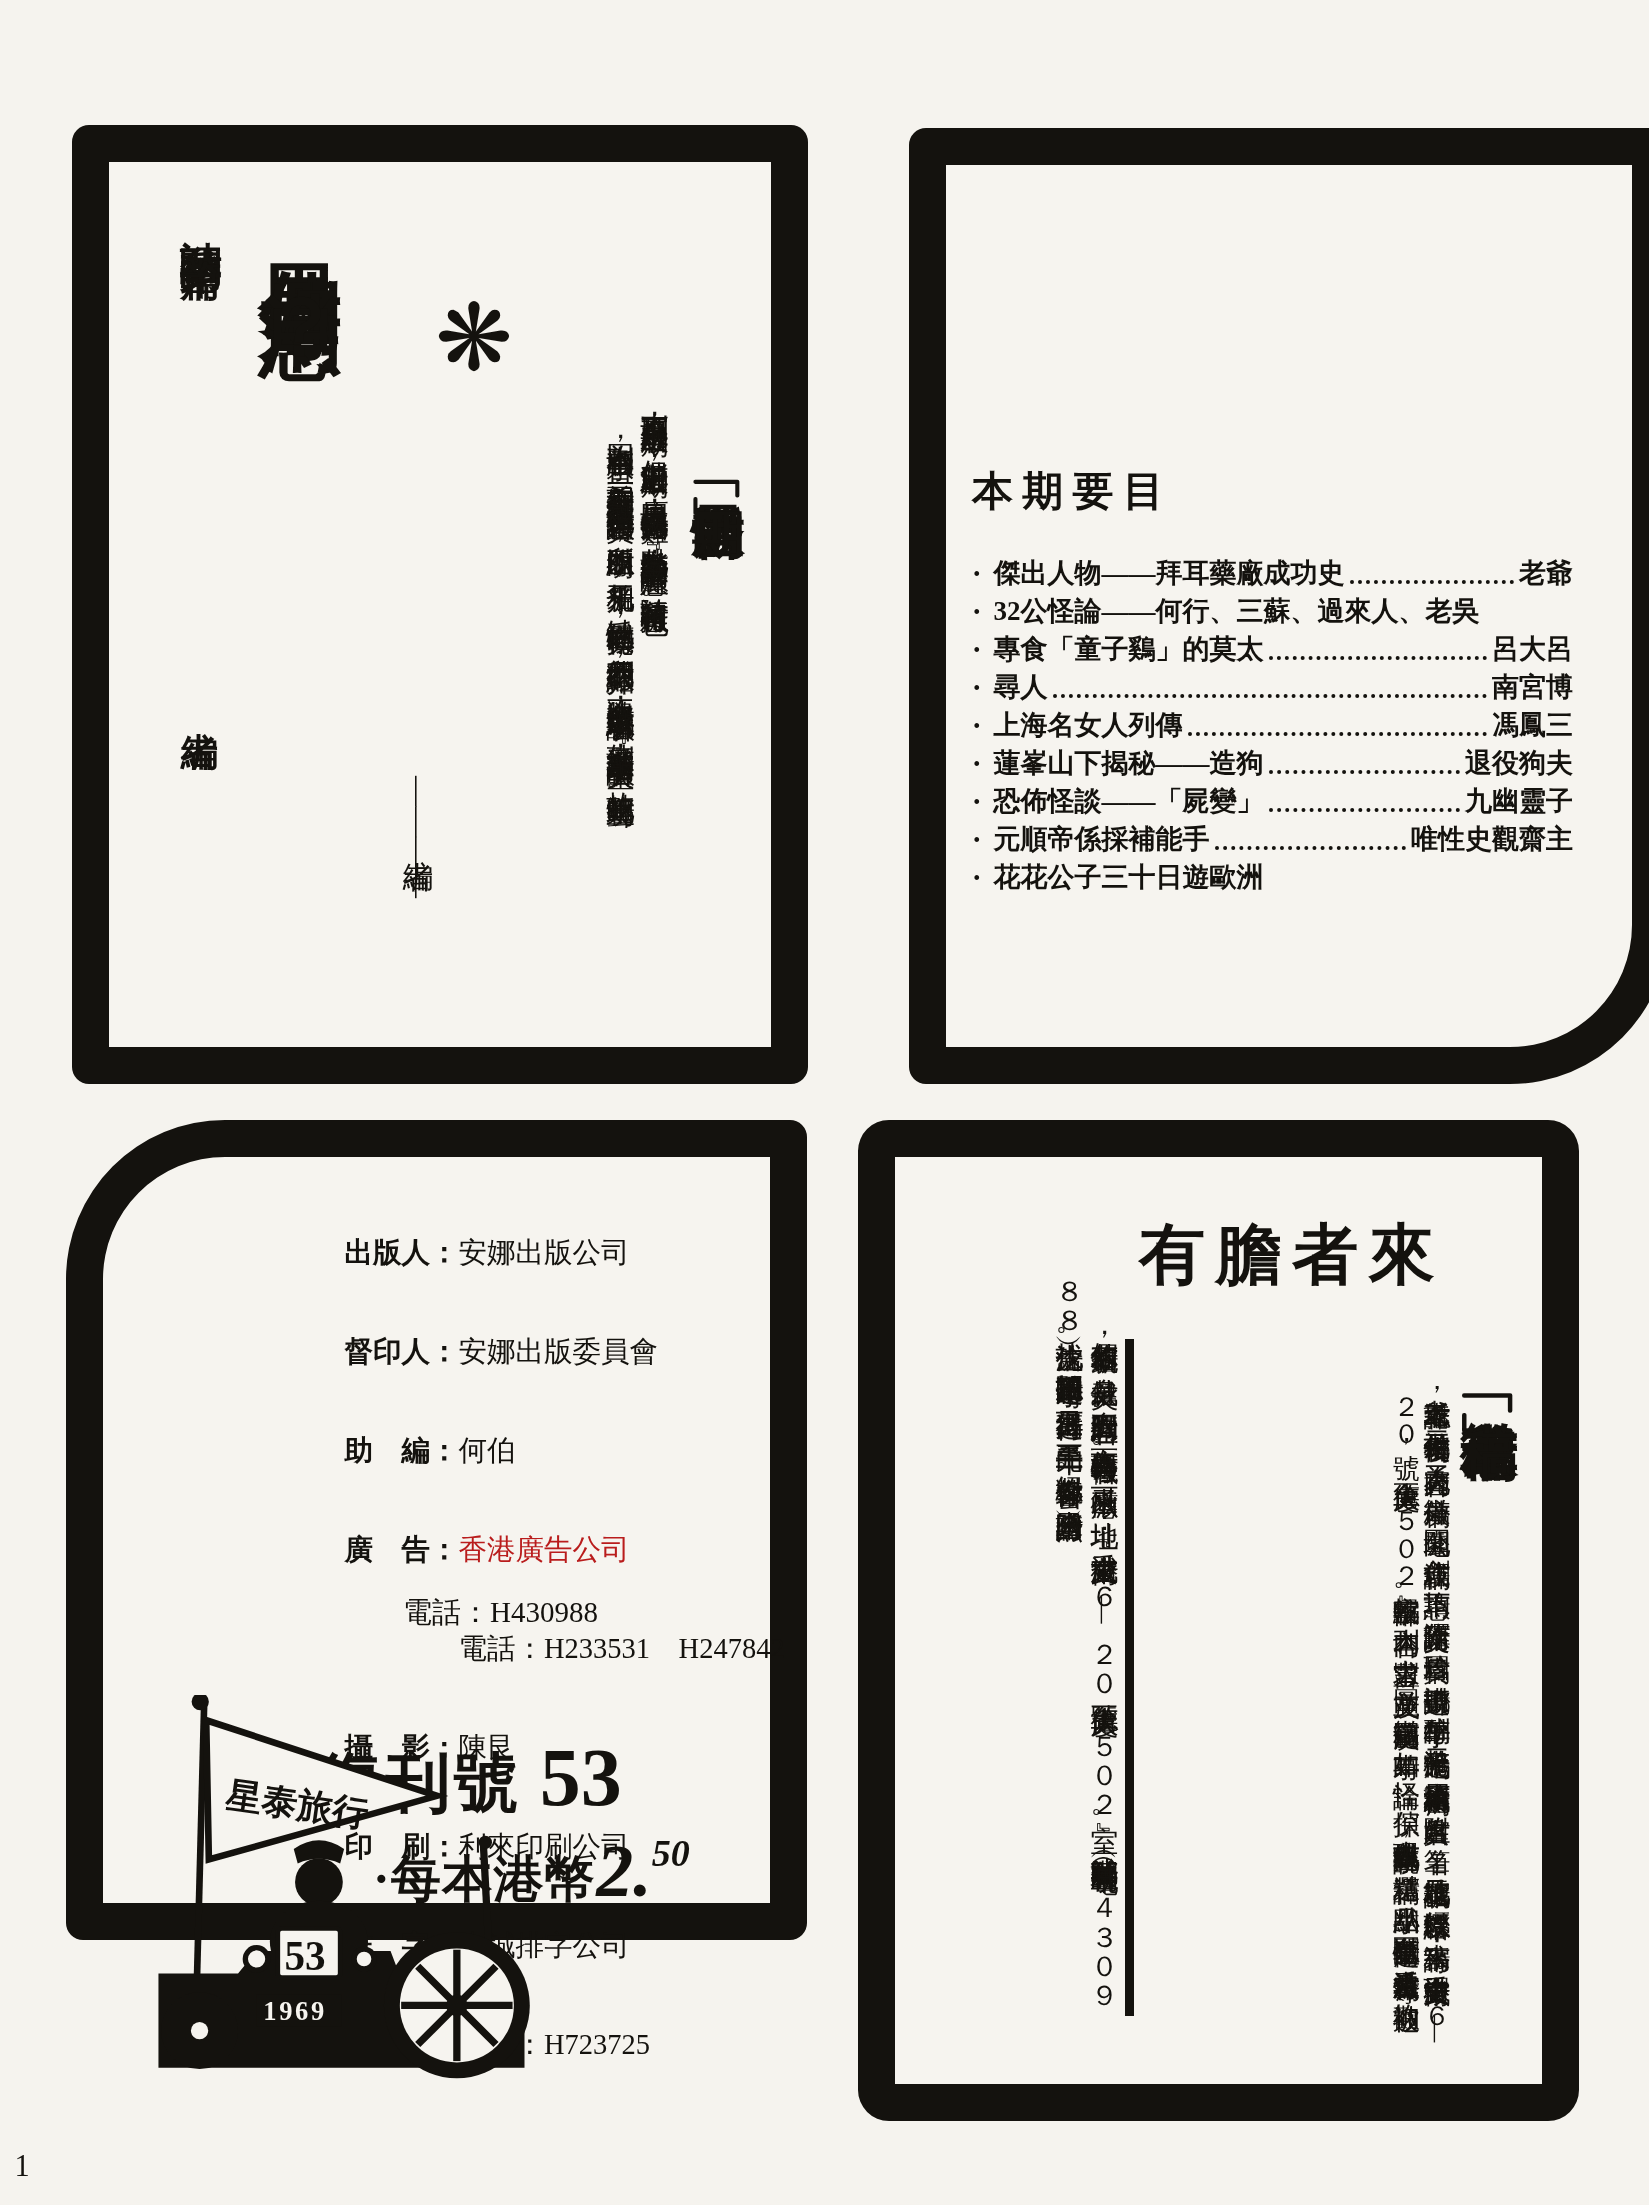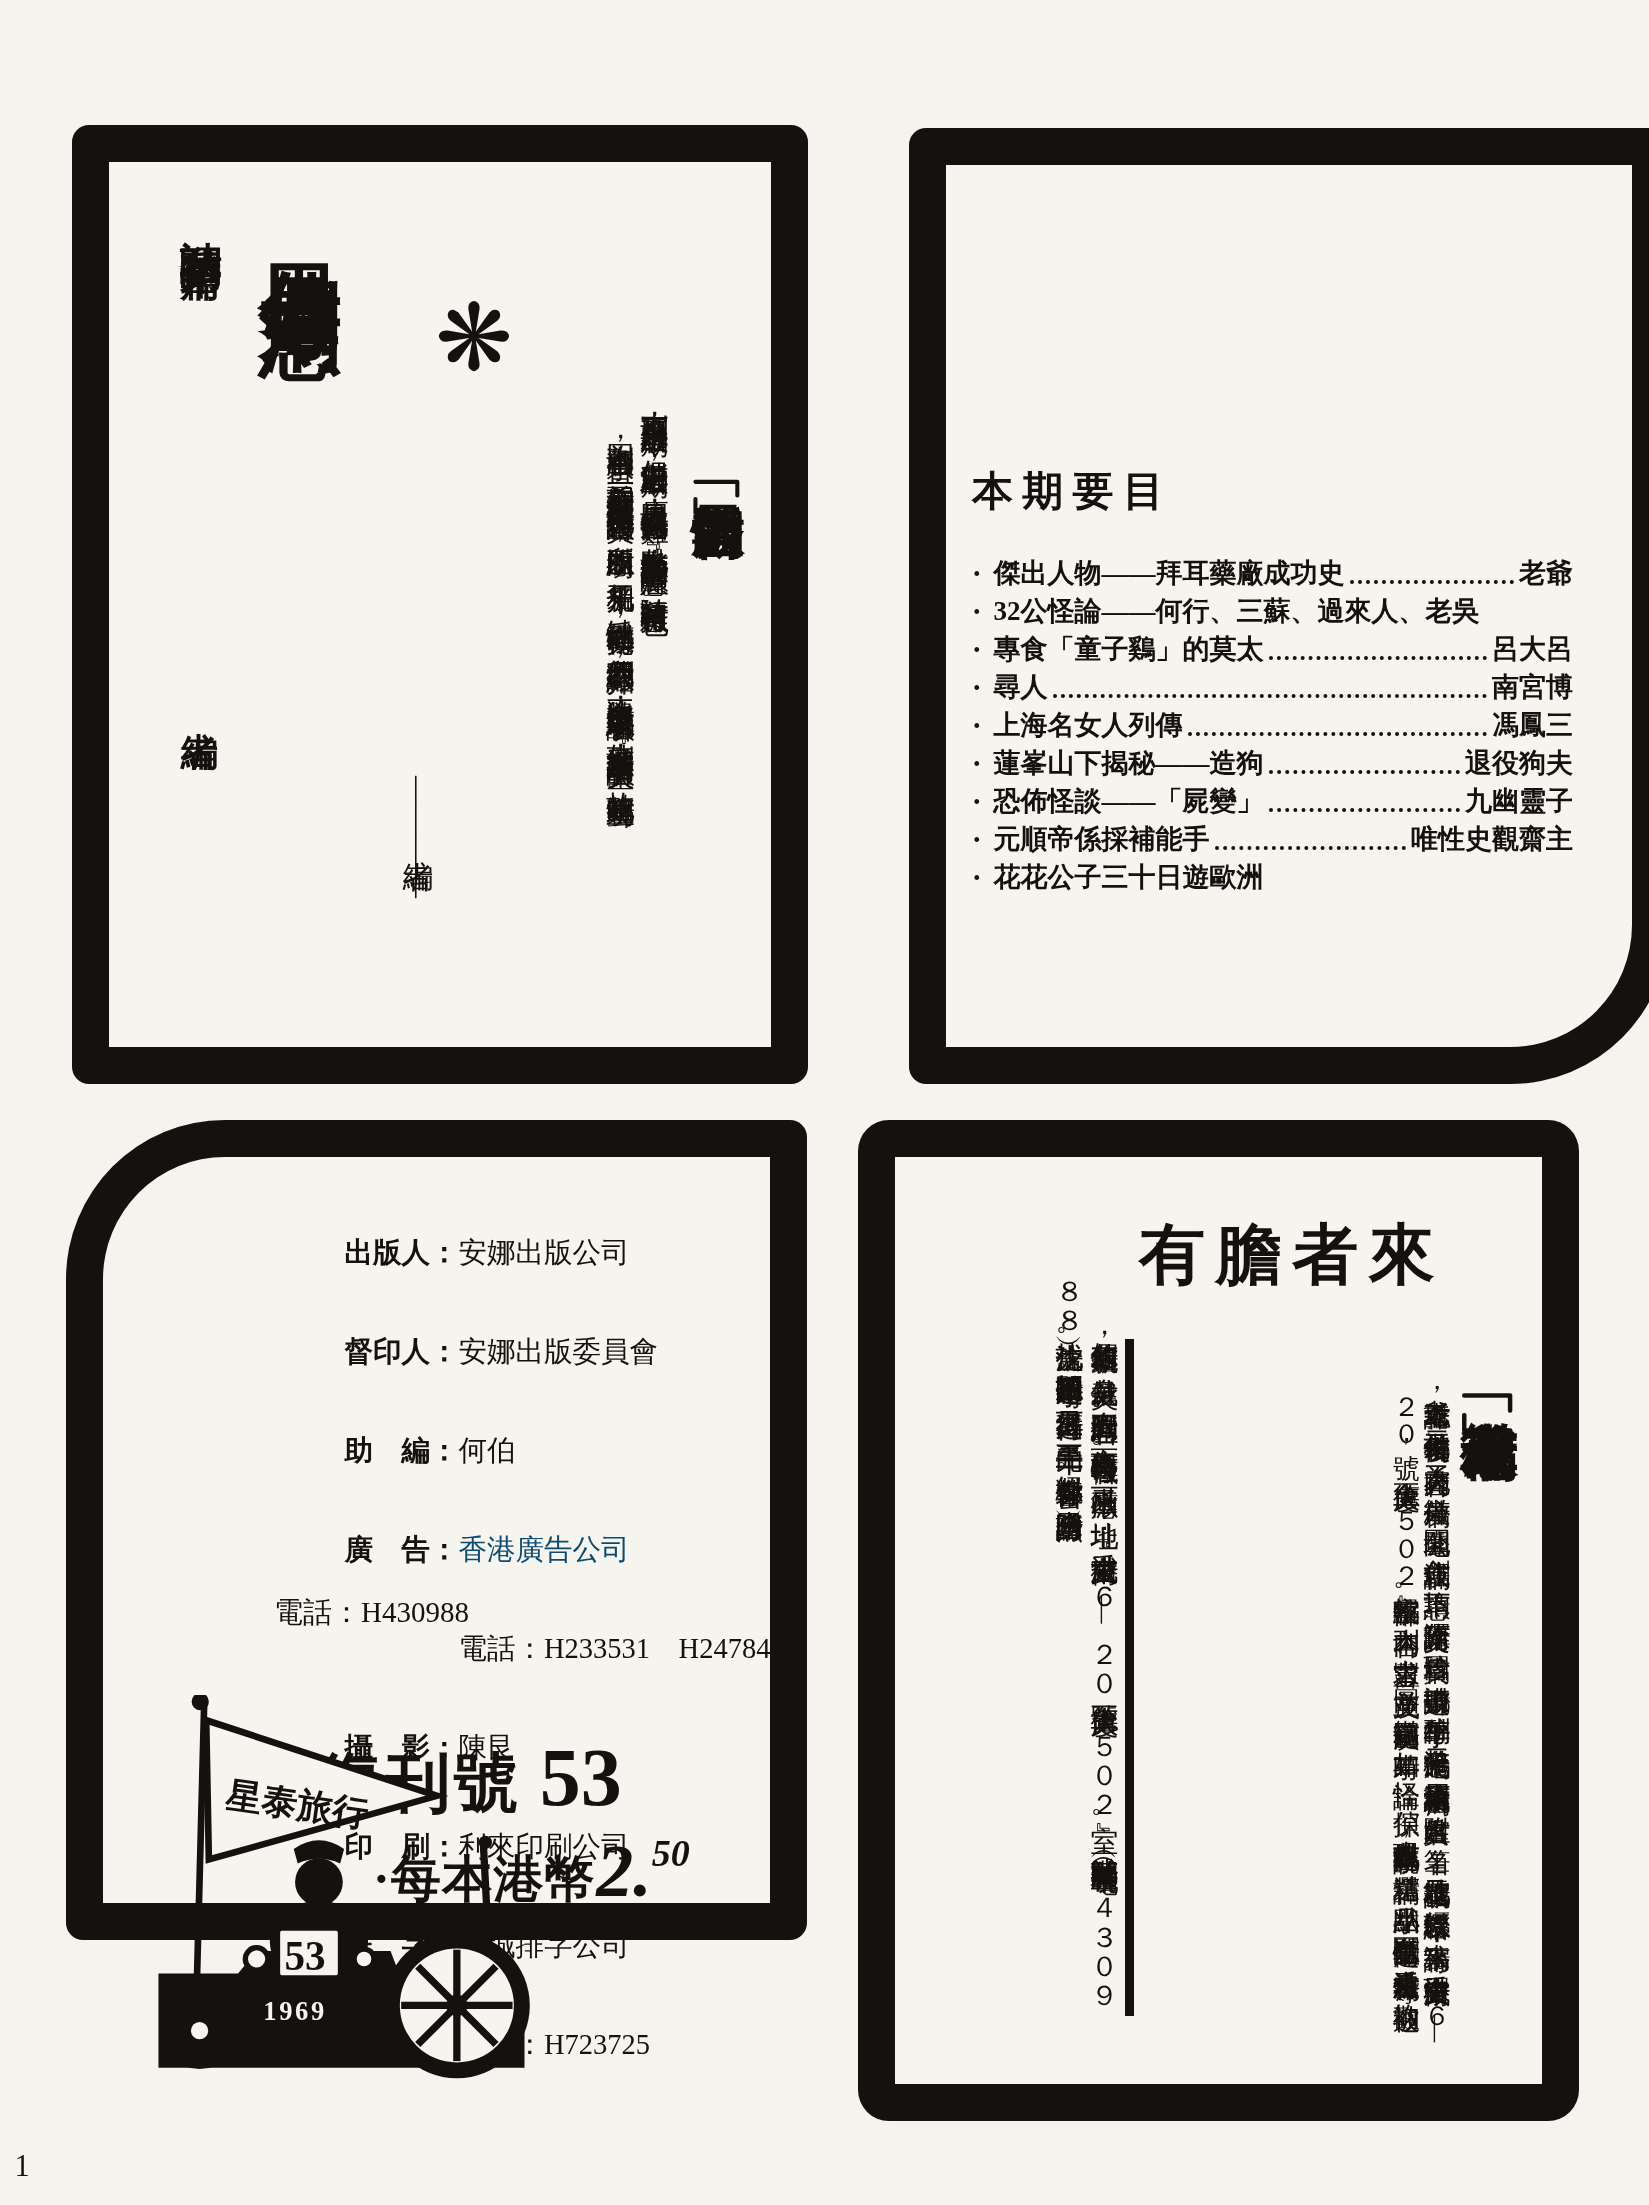--- a/index.html
+++ b/index.html
@@ -35,24 +35,24 @@
   .toc-row{display:flex;align-items:flex-end;height:38px;font-size:27px;white-space:nowrap;}
   .toc-bullet{font-size:20px;margin:0 13.3px 6.6px 1.3px;line-height:1;}
   .toc-item-title{font-weight:700;margin-top:36px;}
   .toc-leader{flex:1 1 auto;border-bottom:4px dotted #14120e;margin:0 5.3px 6.6px 5.3px;min-width:20px;}
   .toc-author{font-weight:700;}
 
   
   .credits{left:213px;top:46px;font-size:28.5px;line-height:33px;white-space:pre;}
   .credit-row{display:block;}
   .cr-label{font-weight:700;}
-  .cr-value.faded{color:#0c4a6e;}
+  .cr-value.faded{color:#b91c1c;}
   .addr{left:171px;top:430px;font-size:29px;line-height:50px;white-space:nowrap;}
   .addr-l2{margin-left:142px;}
-  .addr-l3{}
+  .addr-l3{margin-left:129px;}
   .issue-line{left:215px;top:574px;white-space:nowrap;}
   .issue-label{font-size:65px;font-weight:900;letter-spacing:2.7px;}
   .issue-number{font-size:82px;font-weight:900;margin-left:18.6px;}
   .price-line{left:270px;top:672px;white-space:nowrap;}
   .price-prefix{font-size:50px;font-weight:900;letter-spacing:1.3px;}
   .price-main{font-size:74px;font-weight:700;font-style:italic;}
   .price-cents{font-size:38px;font-weight:700;font-style:italic;vertical-align:30.5px;}
   .car-wrap{left:17px;top:538px;width:435px;height:398px;}
 
   

